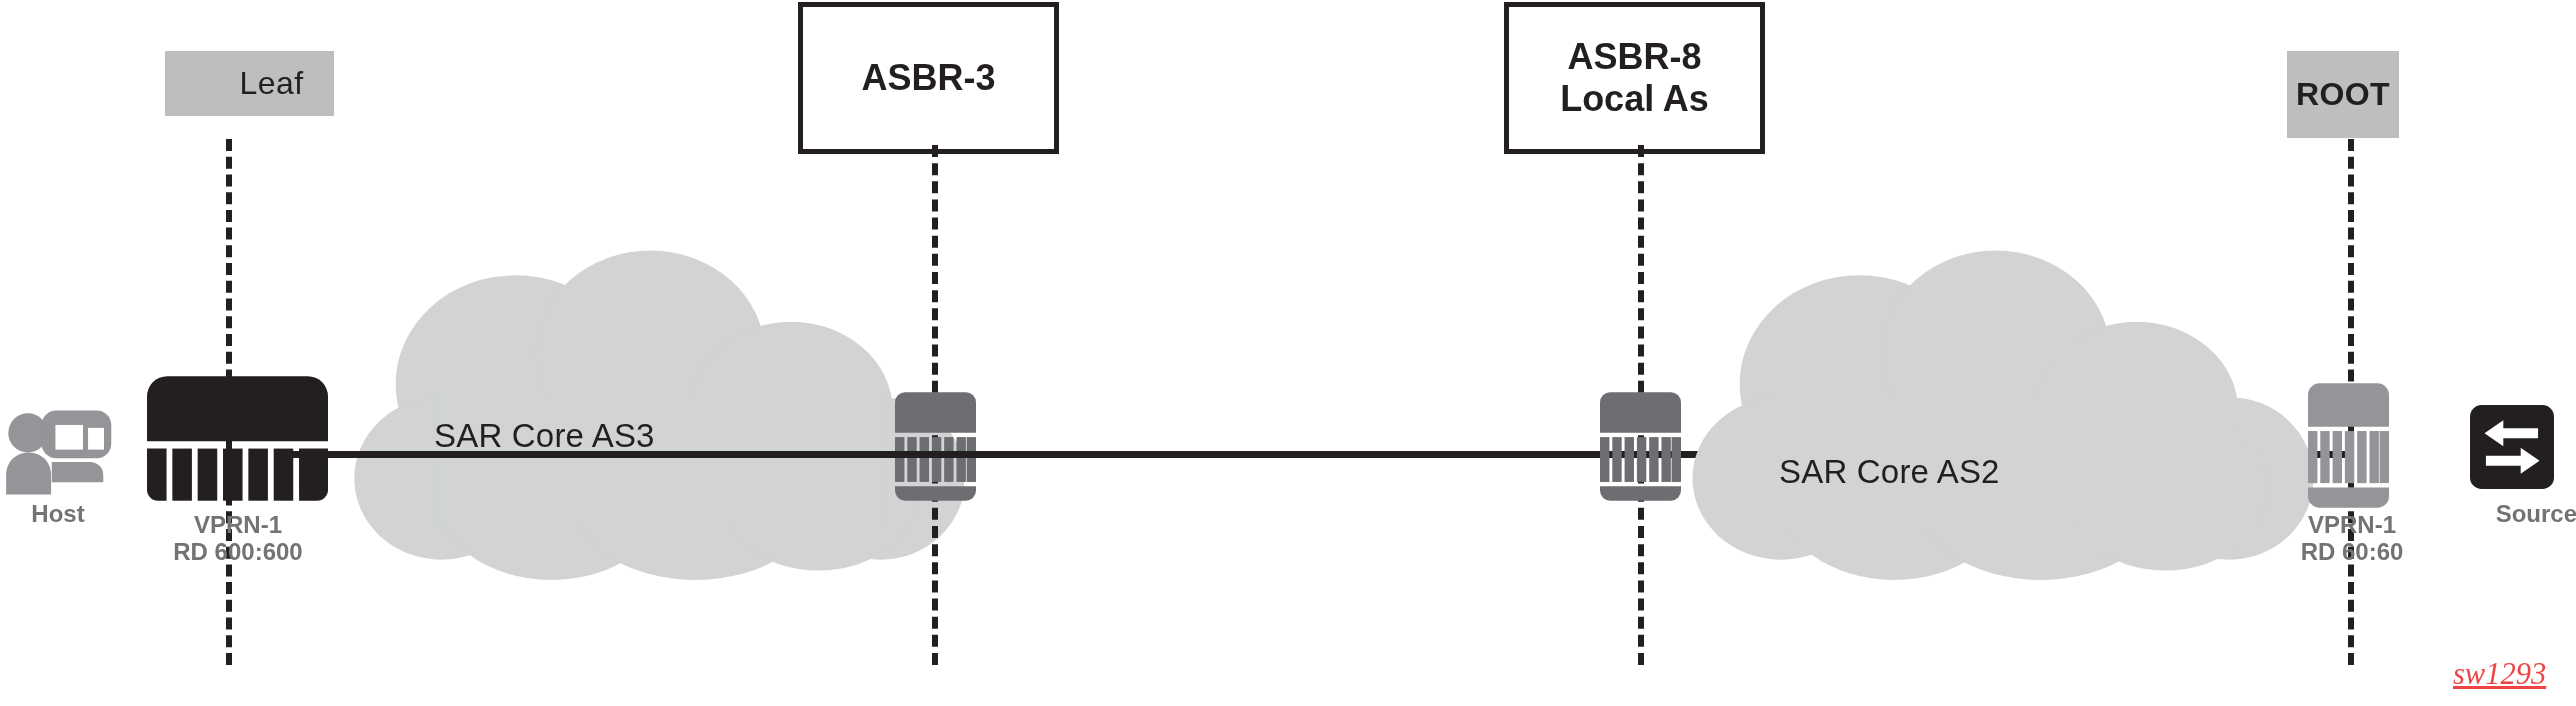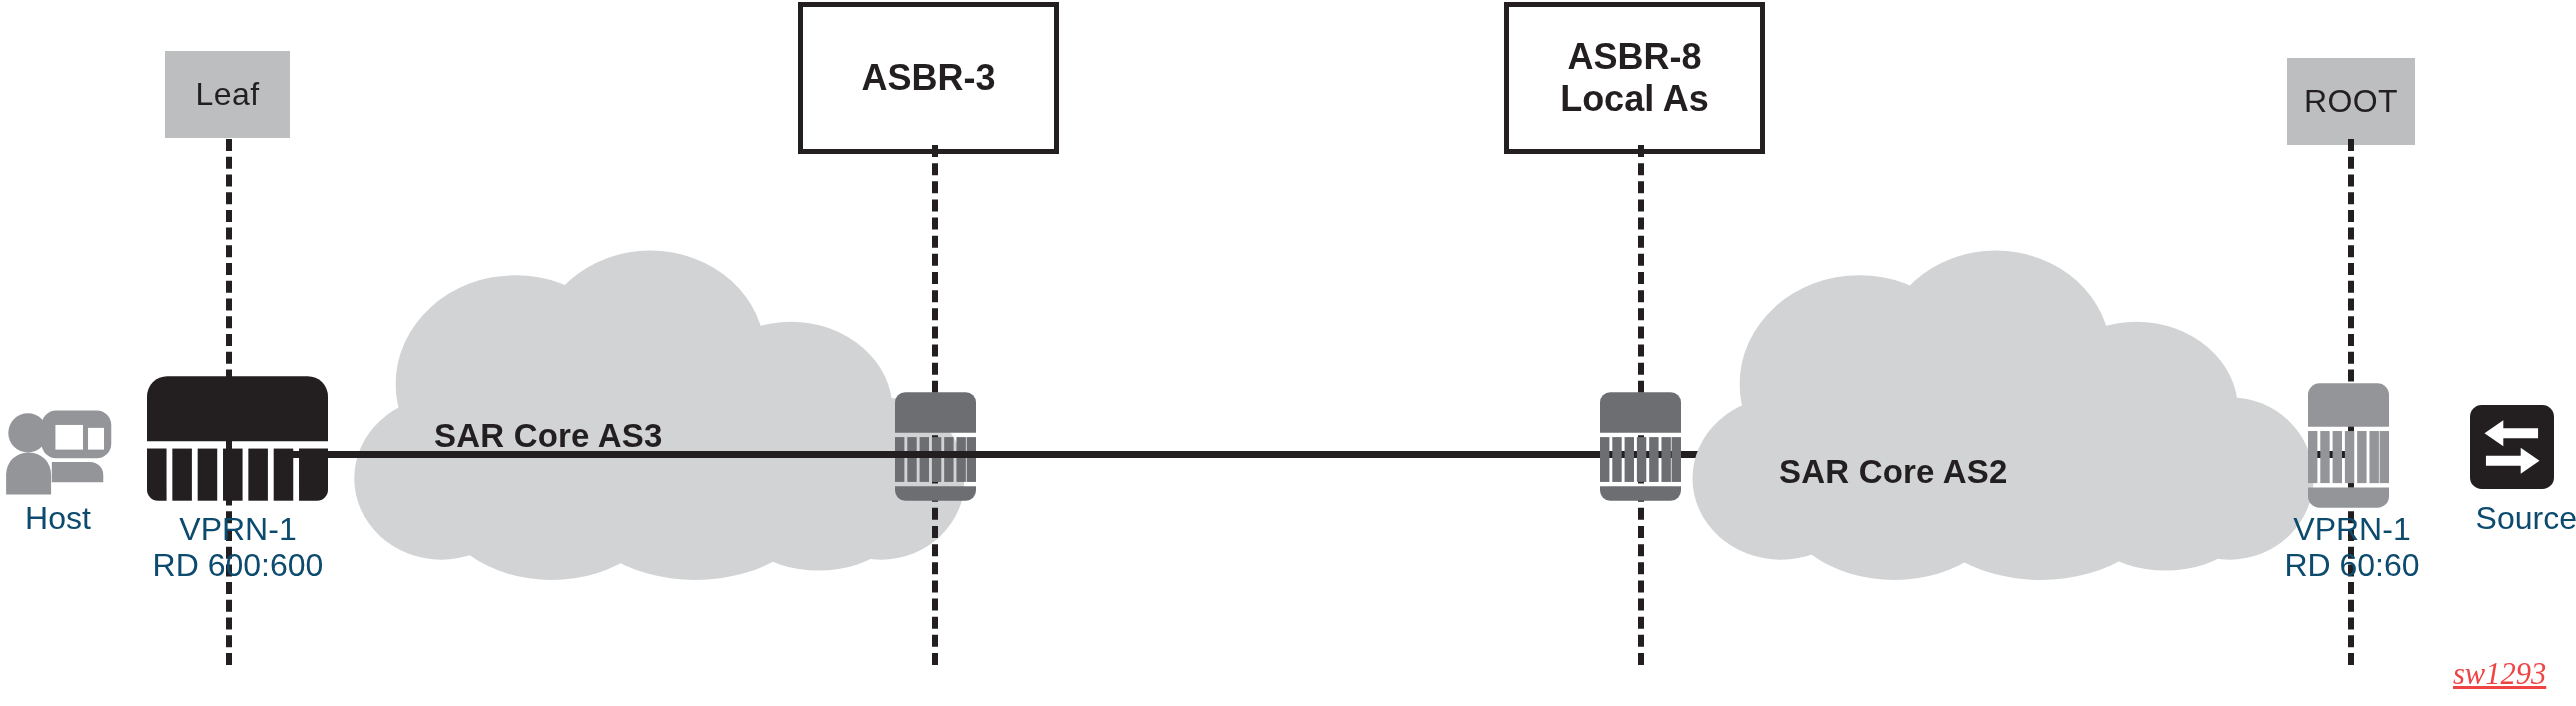--- a/index.html
+++ b/index.html
@@ -57,33 +57,33 @@
     height: 6.5px;
   }
 
   
   .cloud { pointer-events: none; }
   .cloud svg { display: block; }
 
   .cloudlabel {
     color: #231f20;
     font-size: 33px;
-    font-weight: bold;
+    font-weight: normal;
     white-space: nowrap;
     letter-spacing: 0.2px;
   }
 
   
   .router svg { display: block; }
 
   
   .caption {
-    color: #0c4a6e;
-    font-size: 32px;
-    font-weight: 400;
+    color: #737373;
+    font-size: 24px;
+    font-weight: 700;
     line-height: 1.12;
     white-space: nowrap;
   }
   .caption.center { text-align: center; }
 
   
   .iconwrap svg { display: block; }
 
   
   .figid {
@@ -93,21 +93,21 @@
     color: #ef4444;
     white-space: nowrap;
     text-decoration: underline;
   }
 </style>
 </head>
 <body>
 
 <div id="canvas">
 
-  <div class="abs tagbox" style="left:165px; top:51px; width:125px; height:87px;">
+  <div class="abs tagbox" style="left:165px; top:51px; width:125px; height:65px;padding-left:44px;">
     <span>Leaf</span>
   </div>
 
   <div class="abs vdash" style="left:226px; top:139px; height:526px;"></div>
 
   <div class="abs iconwrap" style="left:5.8px; top:409px; width:109px; height:87px;">
     <svg width="109" height="87" viewBox="0 0 150 120">
 
       <rect x="49" y="2" width="96" height="66" rx="20" ry="20" fill="#939598"></rect>
 
@@ -216,21 +216,21 @@
         <ellipse cx="124" cy="330" rx="122" ry="112"></ellipse>
         <ellipse cx="280" cy="352" rx="160" ry="118"></ellipse>
         <ellipse cx="482" cy="350" rx="175" ry="120"></ellipse>
         <ellipse cx="654" cy="345" rx="140" ry="112"></ellipse>
         <rect x="112" y="215" width="636" height="180"></rect>
       </g>
     </svg>
   </div>
   <div class="abs cloudlabel" style="left:1779px; top:417px;margin-top:36px;">SAR Core AS2</div>
 
-  <div class="abs tagbox" style="left:2287px; top:58px; width:128px; height:87px;">
+  <div class="abs tagbox" style="left:2287px; top:51px; width:112px; height:87px;font-weight:bold;">
     <span>ROOT</span>
   </div>
   <div class="abs vdash" style="left:2348px; top:139px; height:526px;"></div>
 
   <div class="abs router" style="left:2308px; top:383px; width:81px; height:125px;">
     <svg width="81" height="125" viewBox="0 0 112 172">
       <path d="M0 16 a16 16 0 0 1 16 -16 h80 a16 16 0 0 1 16 16 v44 h-112 z" fill="#939598"></path>
       <g fill="#939598">
         <rect x="0" y="66" width="13" height="72"></rect>
         <rect x="17" y="66" width="13" height="72"></rect>

